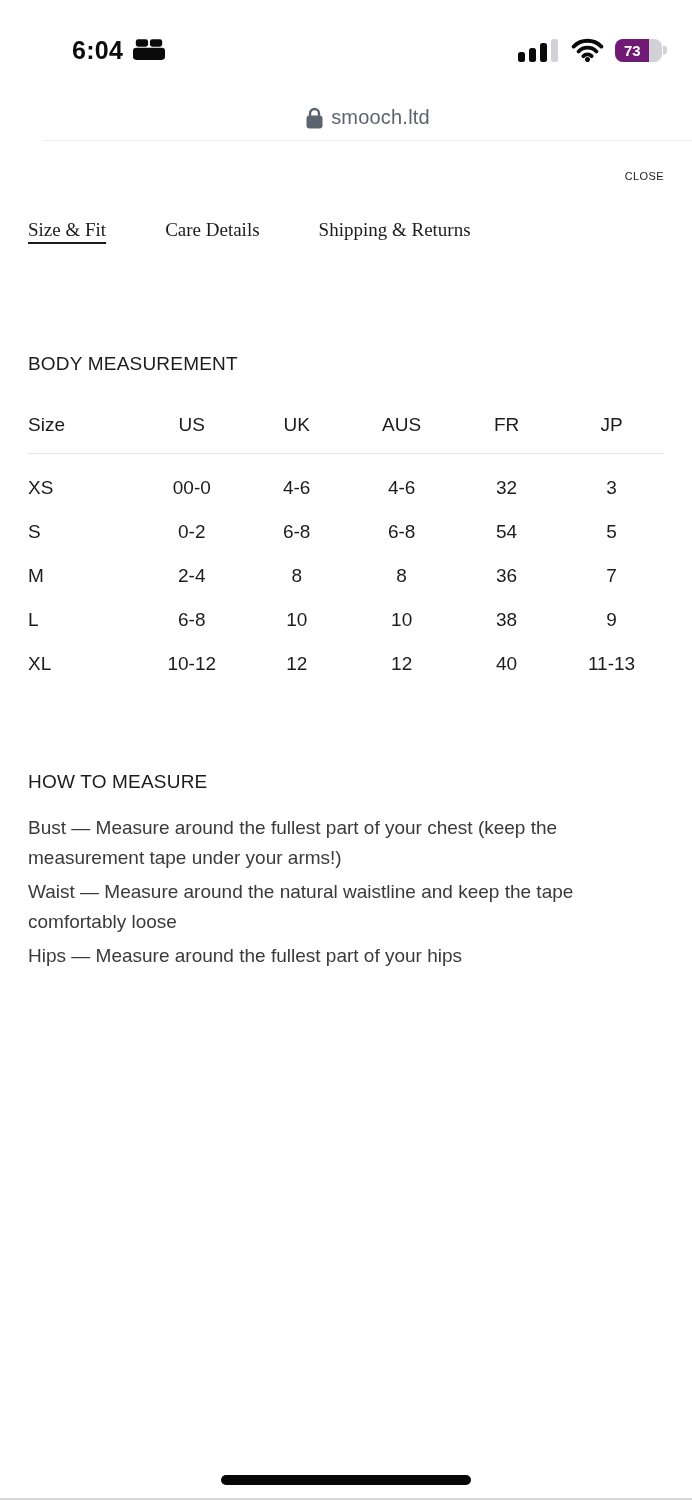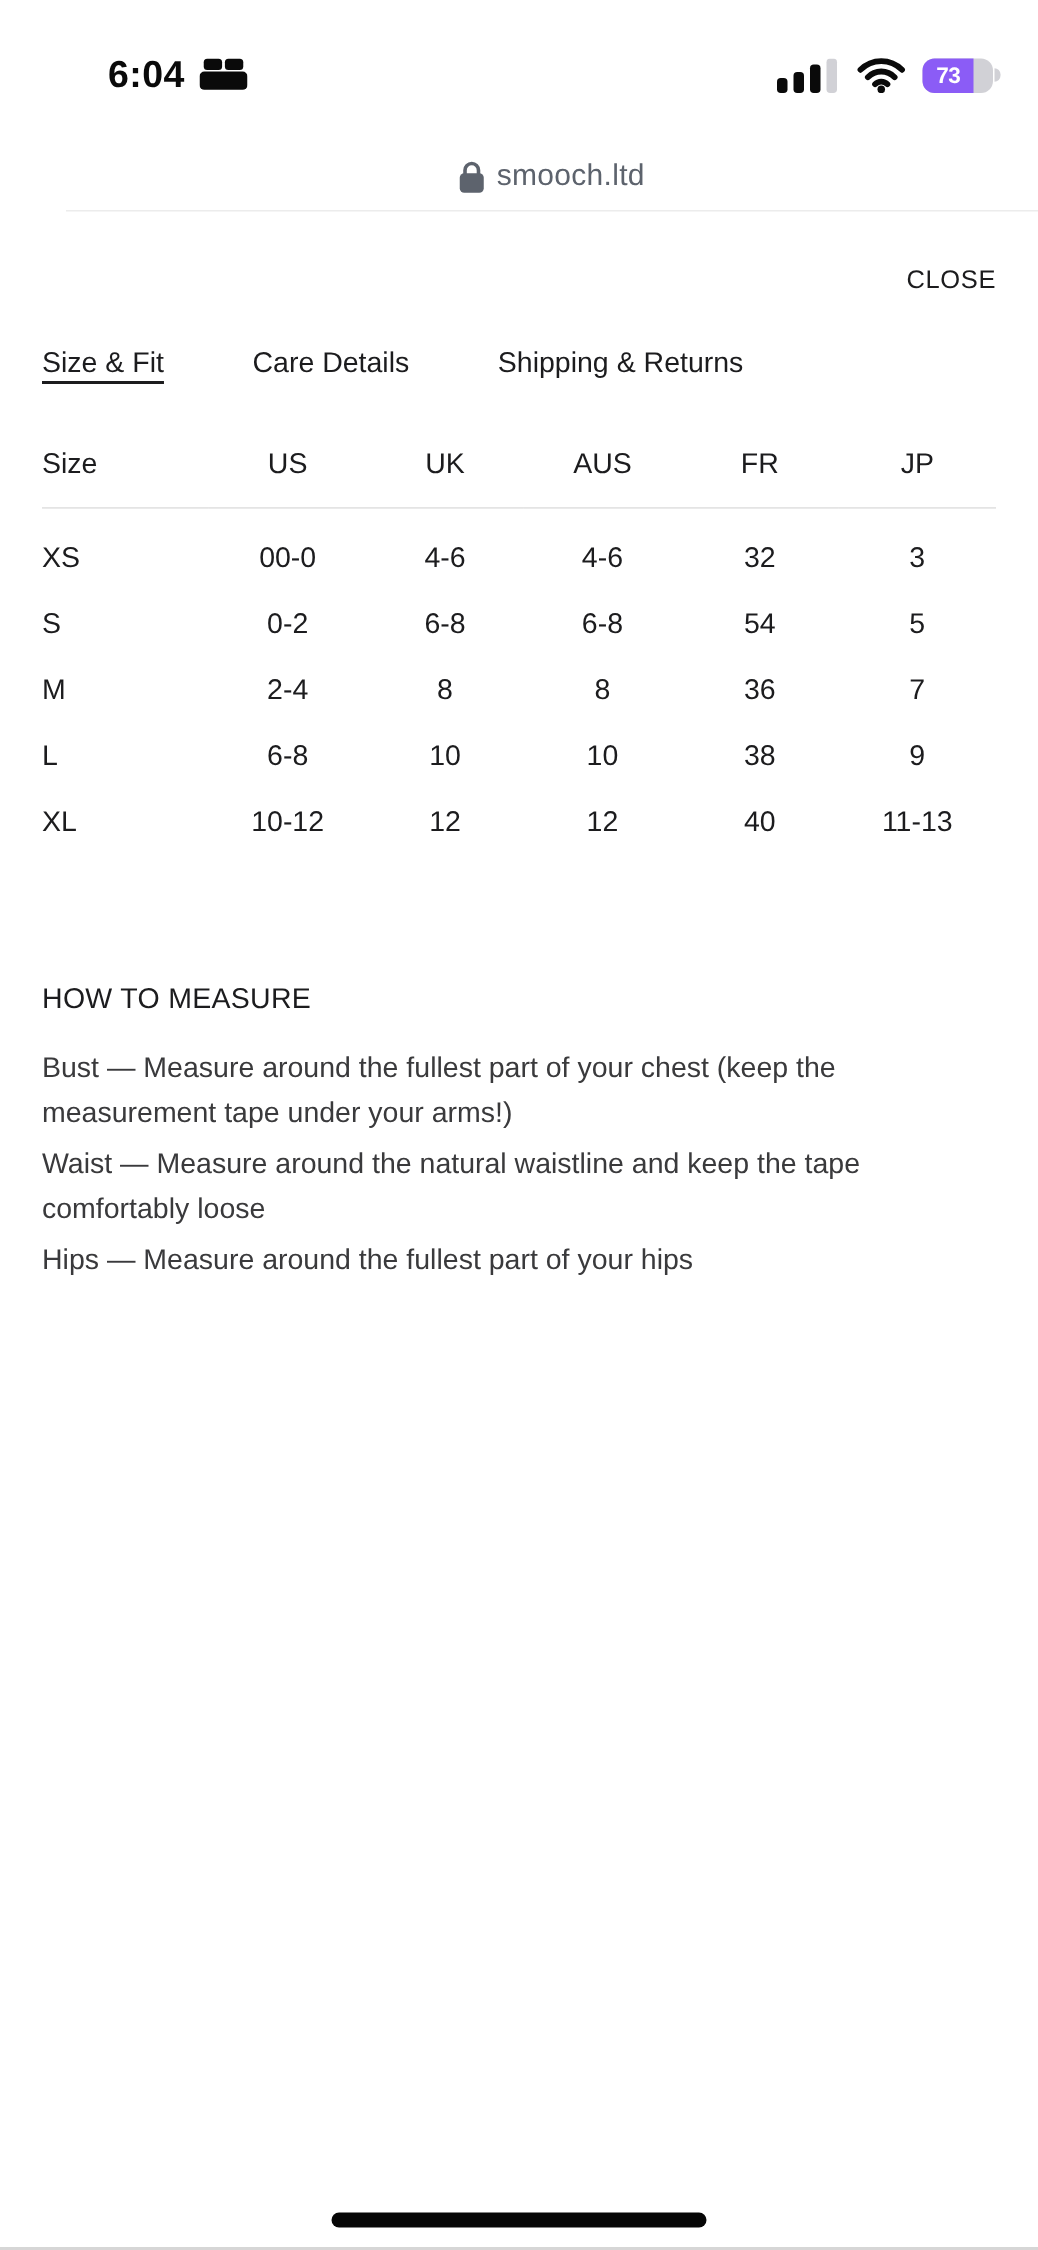--- a/index.html
+++ b/index.html
@@ -32,21 +32,21 @@
   .sb-left{display:flex;align-items:center;gap:10px;}
   .time{font-size:25px;font-weight:700;letter-spacing:0.3px;color:var(--ink);}
   .sb-right{display:flex;align-items:center;gap:11px;}
   .icon-wrap{display:inline-flex;align-items:center;}
   .battery{
     position:relative;width:47px;height:23px;border-radius:8px;
     background:var(--gray-light);
   }
   .batt-fill{
     position:absolute;left:0;top:0;bottom:0;
-    background:#8b5cf6;border-radius:8px 0 0 8px;
+    background:#701a75;border-radius:8px 0 0 8px;
     display:flex;align-items:center;justify-content:center;
   }
   .batt-num{color:#fff;font-size:15px;font-weight:700;letter-spacing:-0.3px;}
   .batt-nub{
     position:absolute;right:-5px;top:50%;transform:translateY(-50%);
     width:4px;height:9px;background:var(--gray-light);
     border-radius:0 4px 4px 0;
   }
 
   
@@ -60,28 +60,27 @@
   .url-text{font-size:20px;color:var(--url-text);letter-spacing:0.2px;}
 
   
   .content{
     position:absolute;top:141px;left:0;right:0;
     padding:0 28px;
   }
   .close-row{margin-top:24px;text-align:right;line-height:20px;}
   .close-btn{
     background:none;border:none;padding:0;cursor:pointer;
-    font-family:inherit;font-size:17px;letter-spacing:0.4px;
+    font-family:inherit;font-size:11px;letter-spacing:0.4px;
     color:var(--text-primary);
-    margin-top:12px;
   }
   .tabs{margin-top:34px;display:flex;gap:59px;align-items:baseline;line-height:20px;}
   .tab{
     background:none;border:none;padding:0 0 5px;cursor:pointer;
-    font-family:Liberation Sans, sans-serif;font-size:19px;color:var(--text-primary);
+    font-family:Liberation Serif, serif;font-size:19px;color:var(--text-primary);
     text-decoration:none;
   }
   .tab.active{
     text-decoration:underline;
     text-underline-offset:6px;
     text-decoration-thickness:1.5px;
   }
   .section-heading{
     font-size:19px;font-weight:400;letter-spacing:0.2px;
     color:var(--text-primary);margin:0;line-height:20px;
@@ -176,20 +175,21 @@
     <div class="close-row">
       <button class="close-btn">CLOSE</button>
     </div>
 
     <nav class="tabs" id="tab-list">
         <button class="tab active">Size &amp; Fit</button>
         <button class="tab">Care Details</button>
         <button class="tab">Shipping &amp; Returns</button>
       </nav>
 
+    <h2 class="section-heading h-body">BODY MEASUREMENT</h2>
 
     <table class="size-table">
       <thead>
         <tr id="size-table-head-row">
             <th class="first">Size</th>
             <th>US</th>
             <th>UK</th>
             <th>AUS</th>
             <th>FR</th>
             <th>JP</th>

